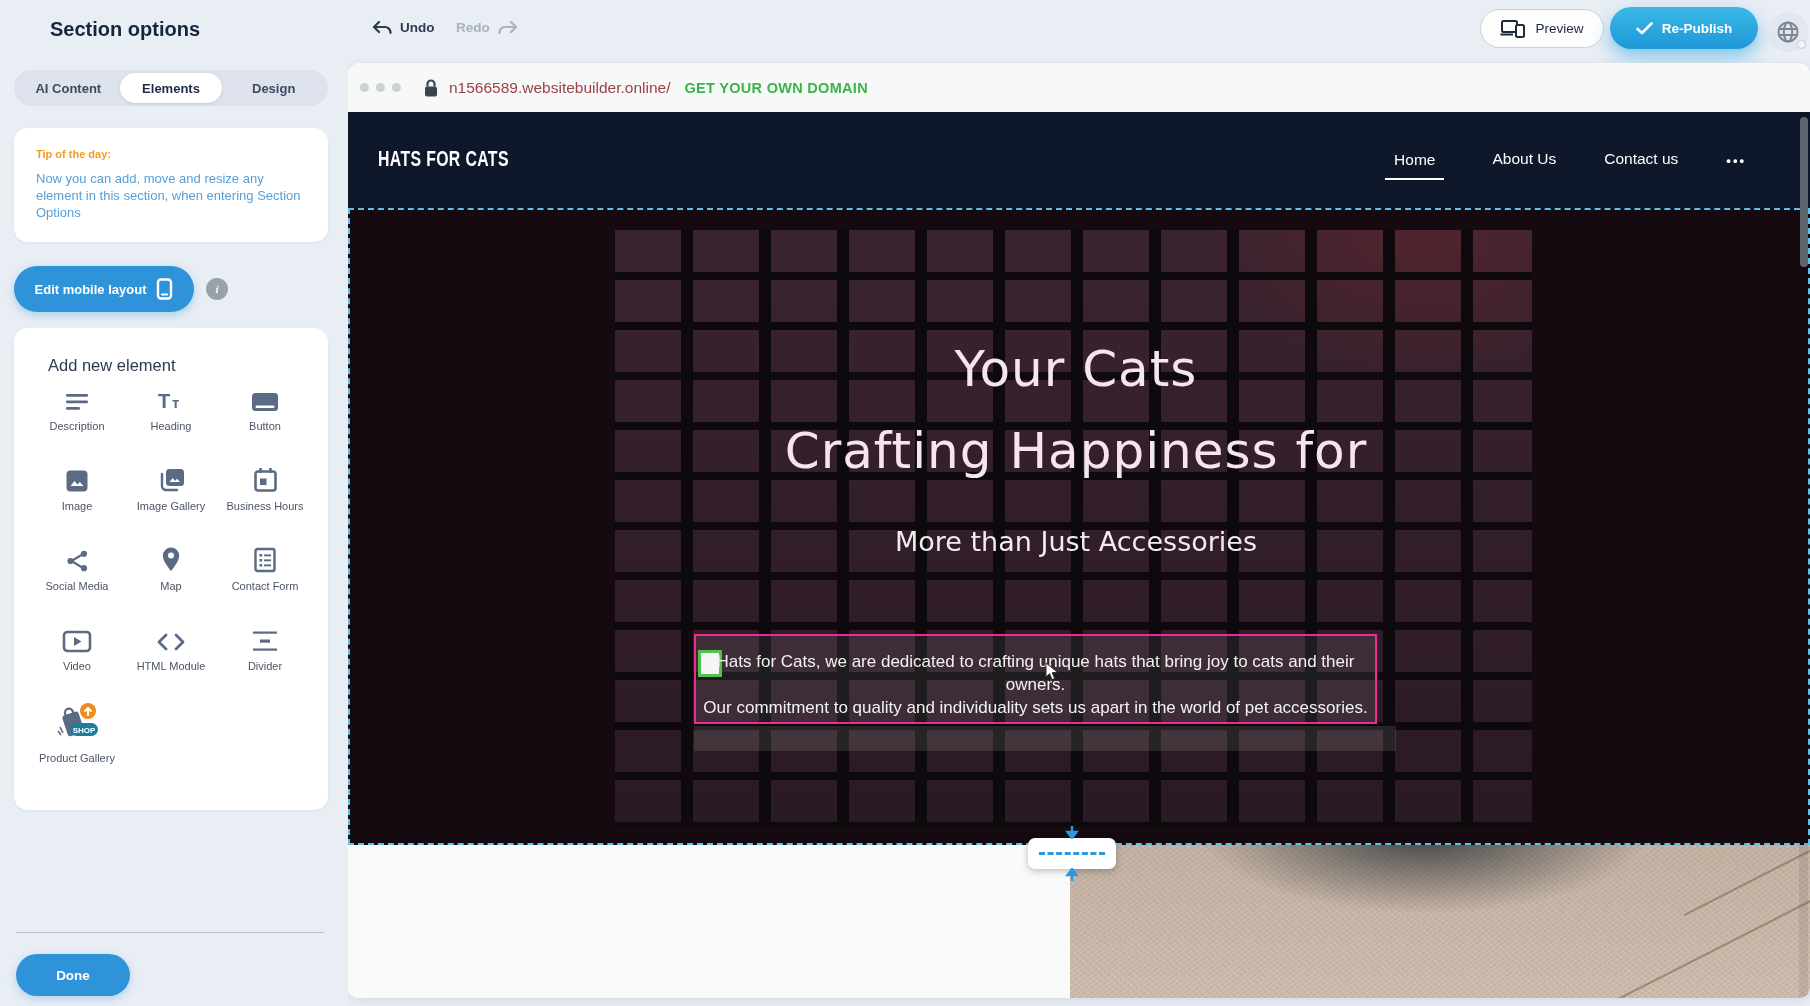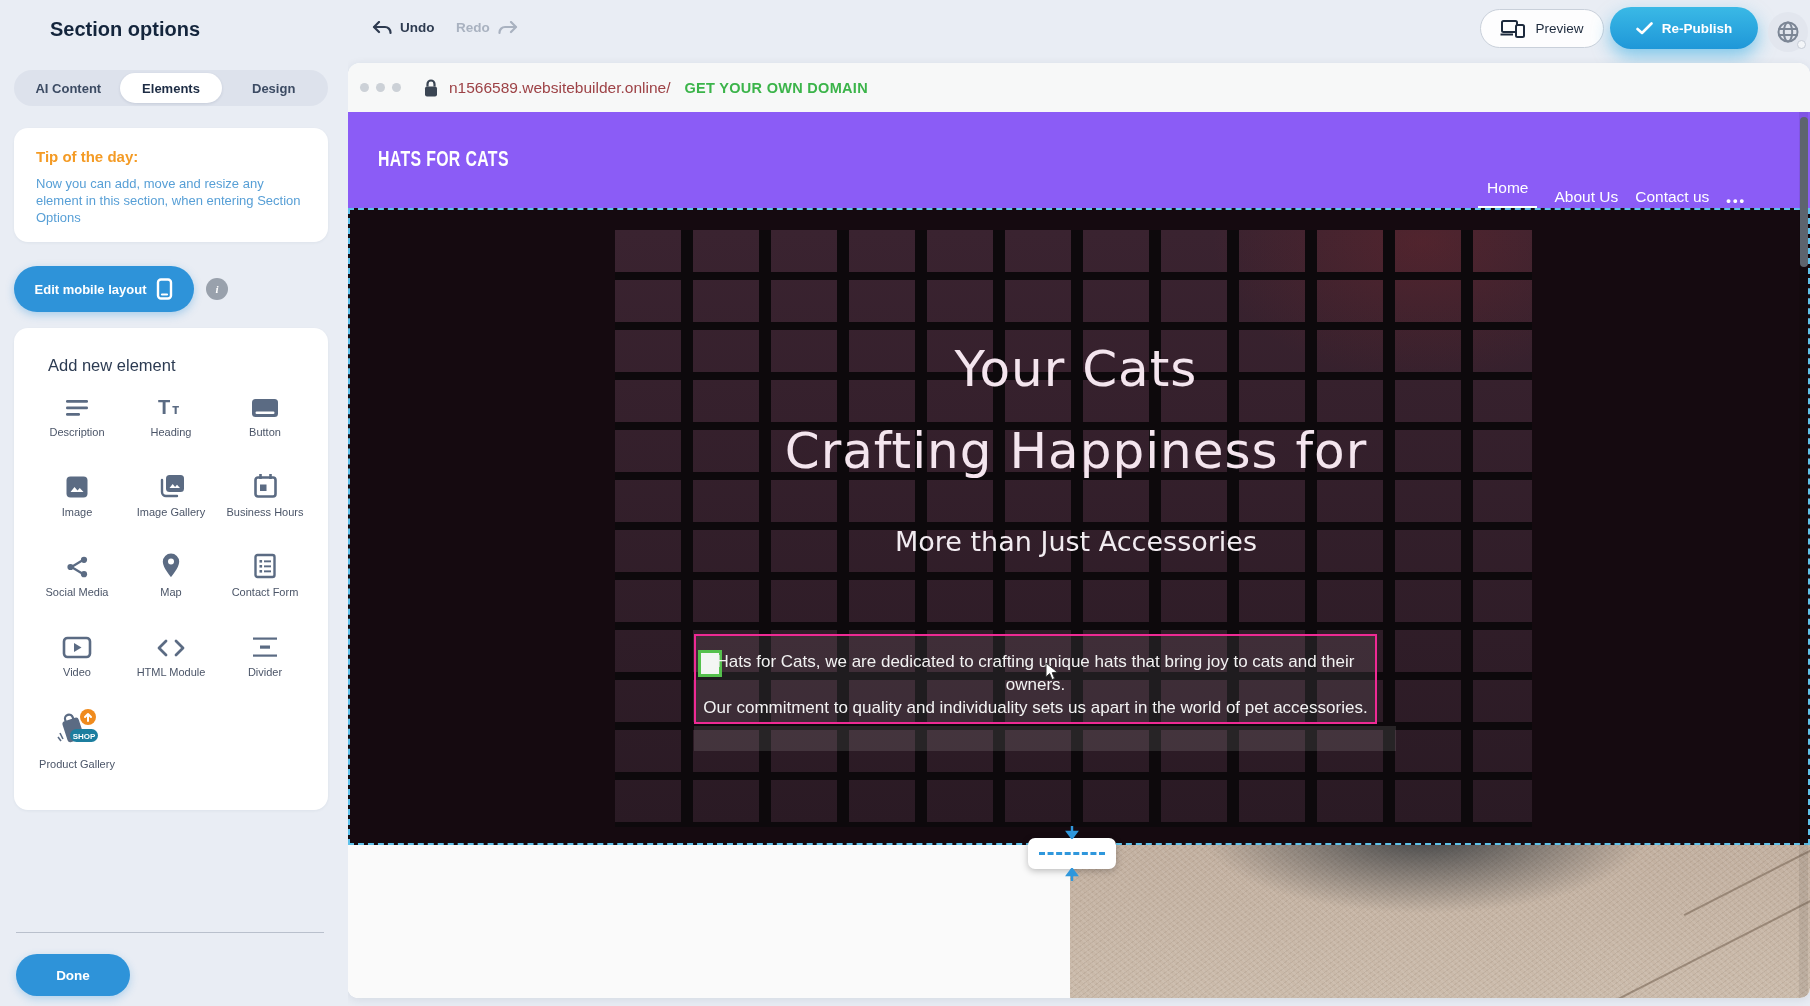--- a/index.html
+++ b/index.html
@@ -13,28 +13,28 @@
   svg { display:block; }
 
   
   .panel { position:absolute; left:0; top:0; width:348px; height:1006px; background:#e9edf4; z-index:5; }
   .panel-title { position:absolute; left:18px; top:18px; font-size:20px; font-weight:bold; color:#14253c;margin-left:32px; }
   .tabs { position:absolute; left:14px; top:70px; width:314px; height:36px; background:#dde2ec; border-radius:18px; display:flex; align-items:center; padding:3px; }
   .tab { flex:1; height:30px; display:flex; align-items:center; justify-content:center; font-size:13px; font-weight:bold; color:#3c4b63; border-radius:15px; cursor:pointer; }
   .tab.active { background:#ffffff; color:#1d2c44; box-shadow:0 1px 3px rgba(30,50,80,.12); }
 
   .tip-card { position:absolute; left:14px; top:128px; width:314px; height:114px; background:#fff; border-radius:14px; padding:20px 22px; box-shadow:0 1px 3px rgba(40,60,90,.06); }
-  .tip-title { color:#f49b25; font-weight:bold; font-size:15px; margin-bottom:10px; }
+  .tip-title { color:#f49b25; font-weight:bold; font-size:11px; margin-bottom:10px; }
   .tip-body { color:#579fd6; font-size:13px; line-height:17px; width:268px; }
 
   .edit-mobile-btn { position:absolute; left:14px; top:266px; width:180px; height:46px; background:#2e93d9; border-radius:23px; display:flex; align-items:center; justify-content:center; gap:10px; color:#fff; font-weight:bold; font-size:13px; cursor:pointer; box-shadow:0 3px 8px rgba(46,147,217,.35); }
   .info-circle { position:absolute; left:206px; top:278px; width:22px; height:22px; border-radius:50%; background:#99a1ac; color:#fff; font-size:11px; font-weight:bold; display:flex; align-items:center; justify-content:center; font-family:"Liberation Serif", serif; font-style:italic; cursor:pointer; }
 
   .add-card { position:absolute; left:14px; top:328px; width:314px; height:482px; background:#fff; border-radius:14px; padding:28px 16px 0 16px; box-shadow:0 1px 3px rgba(40,60,90,.06); }
-  .add-title { font-size:16.5px; color:#2c3b52; margin-left:18px; margin-bottom:14px; }
+  .add-title { font-size:16.5px; color:#2c3b52; margin-left:18px; margin-bottom:8px; }
   .el-grid { display:grid; grid-template-columns:repeat(3,1fr); row-gap:18px; }
   .el-item { display:flex; flex-direction:column; align-items:center; gap:7px; cursor:pointer; min-height:62px; }
   .el-icon { height:30px; display:flex; align-items:flex-end; justify-content:center; color:#5b6b83; }
   .el-label { font-size:11px; color:#4b5568; text-align:center; max-width:78px; line-height:13px; }
 
   .panel-divider { position:absolute; left:16px; top:932px; width:308px; height:1px; background:#b9c0cc; }
   .done-btn { position:absolute; left:16px; top:954px; width:114px; height:42px; background:#2e93d9; border-radius:21px; color:#fff; font-weight:bold; font-size:13.5px; display:flex; align-items:center; justify-content:center; cursor:pointer; box-shadow:0 3px 8px rgba(46,147,217,.3); }
 
   
   .topbar { position:absolute; left:348px; top:0; width:1462px; height:63px; }
@@ -50,23 +50,23 @@
   .chrome-bar { position:absolute; left:0; top:0; width:1462px; height:49px; background:#f7f8f8; display:flex; align-items:center; }
   .chrome-dots { display:flex; gap:7px; margin-left:12px; }
   .chrome-dots i { width:9px; height:9px; border-radius:50%; background:#ccd1d7; }
   .chrome-lock { margin-left:22px; }
   .chrome-url { margin-left:10px; font-size:15.5px; color:#9d4246; }
   .chrome-domain-link { margin-left:14px; font-size:14.5px; font-weight:bold; color:#3bb44a; letter-spacing:.3px; cursor:pointer; }
 
   .site { position:absolute; left:0; top:49px; width:1462px; height:886px; background:#fff; }
 
   
-  .site-header { position:absolute; left:0; top:0; width:1462px; height:96px; background:#8b5cf6; }
+  .site-header { position:absolute; left:0; top:0; width:1462px; height:96px; background:#0f172a; }
   .site-logo { position:absolute; left:30px; top:34px; color:#fff; font-weight:bold; font-size:22px; letter-spacing:.5px; transform:scaleX(.72); transform-origin:left center; white-space:nowrap; font-family:"Liberation Sans", sans-serif; }
-  .site-nav { position:absolute; right:64px; top:0; height:96px; display:flex; align-items:flex-end; gap:17px; }
+  .site-nav { position:absolute; right:64px; top:0; height:96px; display:flex; align-items:center; gap:48px; }
   .nav-item { color:#fff; font-size:15.5px; cursor:pointer; padding-bottom:2px; }
   .nav-item.active { border-bottom:2px solid #fff; padding:0 9px 9px 9px; margin-top:11px; }
   .nav-more { color:#fff; font-size:13px; letter-spacing:2px; font-weight:bold; cursor:pointer; }
 
   
   .hero { position:absolute; left:0; top:96px; width:1462px; height:637px; background:#150a10; border:2px dashed #5ec1ea; }
   .hero-tiles { position:absolute; left:265px; top:20px; width:917px; height:597px;
     background:
       repeating-linear-gradient(to right, transparent 0 66px, #0d090c 66px 78px),
       repeating-linear-gradient(to bottom, transparent 0 42px, #0d090c 42px 50px),

